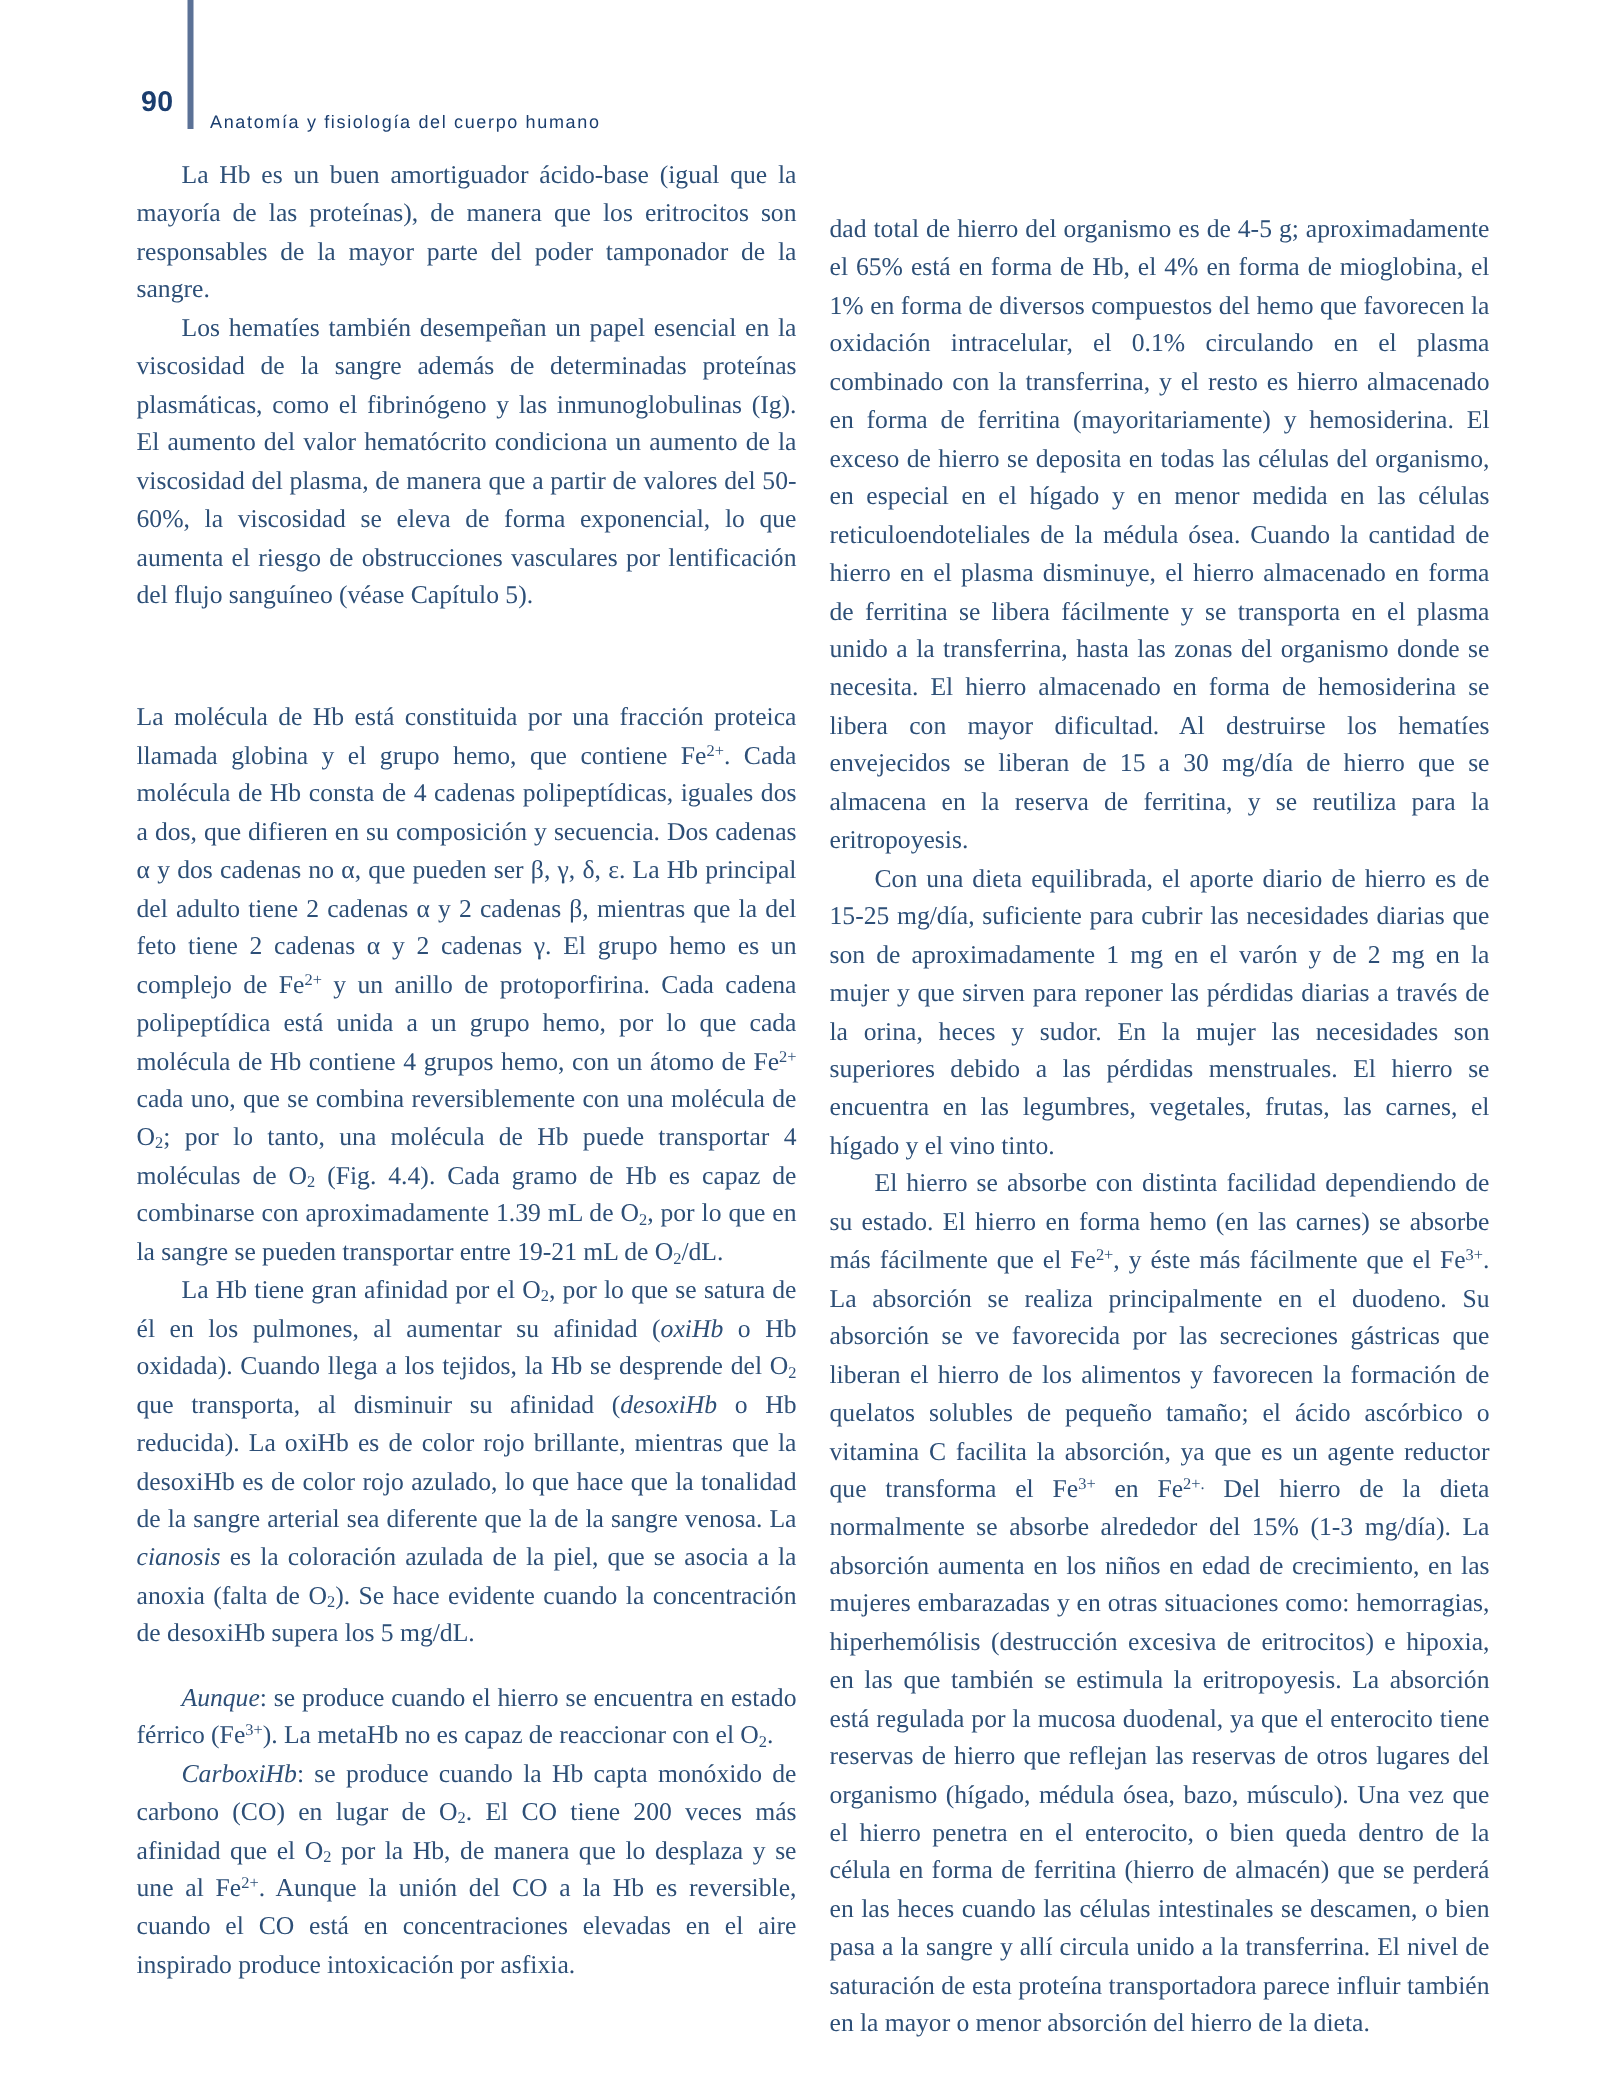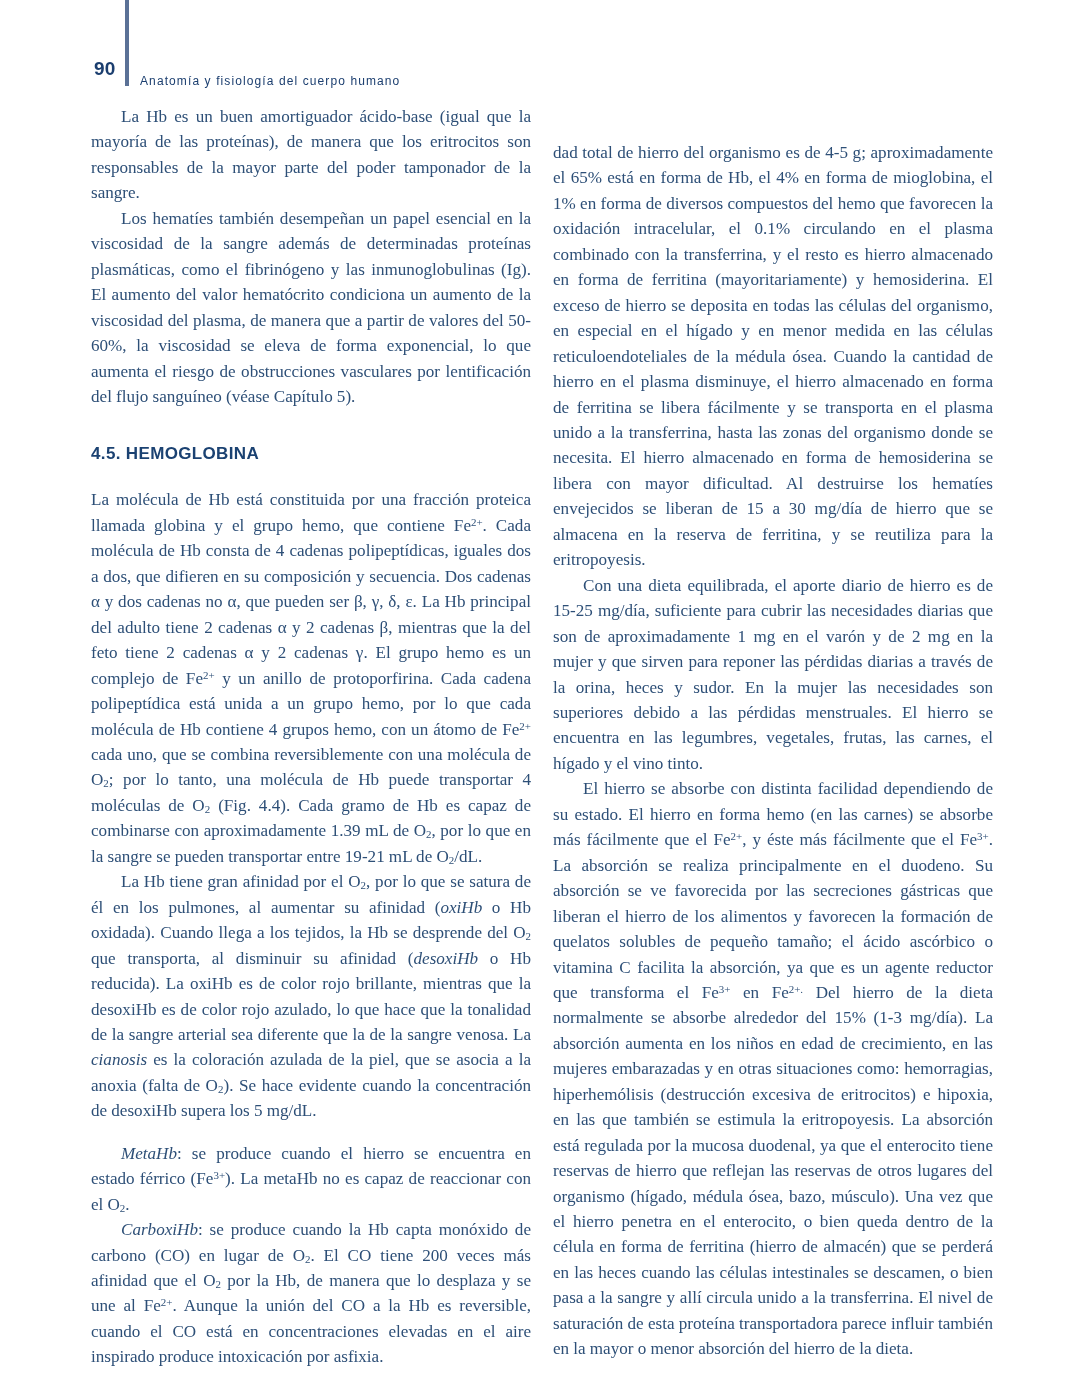--- a/index.html
+++ b/index.html
@@ -118,31 +118,30 @@
   </div>
 
   <div class="columns">
 
     <div class="col col-left">
 
       <p>La Hb es un buen amortiguador ácido-base (igual que la mayoría de las proteínas), de manera que los eritrocitos son responsables de la mayor parte del poder tamponador de la sangre.</p>
       <p>Los hematíes también desempeñan un papel esencial en la viscosidad de la sangre además de determinadas proteínas plasmáticas, como el fibrinógeno y las inmunoglobulinas (Ig). El aumento del valor hematócrito condiciona un aumento de la viscosidad del plasma, de manera que a partir de valores del 50-60%, la viscosidad se eleva de forma exponencial, lo que aumenta el riesgo de obstrucciones vasculares por lentificación del flujo sanguíneo (véase Capítulo 5).</p>
 
       <div class="sec-gap-before"></div>
-      <h2>4.5.  HEMOGLOBINA</h2>
       <div class="sec-gap-after"></div>
 
       <p class="noindent"><span>La molécula de Hb está constituida por una fracción proteica llamada globina y el grupo hemo, que contiene Fe</span><sup>2+</sup><span>. Cada molécula de Hb consta de 4 cadenas polipeptídicas, iguales dos a dos, que difieren en su composición y secuencia. Dos cadenas α y dos cadenas no α, que pueden ser β, γ, δ, ε. La Hb principal del adulto tiene 2 cadenas α y 2 cadenas β, mientras que la del feto tiene 2 cadenas α y 2 cadenas γ. El grupo hemo es un complejo de Fe</span><sup>2+</sup><span> y un anillo de protoporfirina. Cada cadena polipeptídica está unida a un grupo hemo, por lo que cada molécula de Hb contiene 4 grupos hemo, con un átomo de Fe</span><sup>2+</sup><span> cada uno, que se combina reversiblemente con una molécula de O</span><sub>2</sub><span>; por lo tanto, una molécula de Hb puede transportar 4 moléculas de O</span><sub>2</sub><span> (Fig. 4.4). Cada gramo de Hb es capaz de combinarse con aproximadamente 1.39 mL de O</span><sub>2</sub><span>, por lo que en la sangre se pueden transportar entre 19-21 mL de O</span><sub>2</sub><span>/dL.</span></p>
 
       <p><span>La Hb tiene gran afinidad por el O</span><sub>2</sub><span>, por lo que se satura de él en los pulmones, al aumentar su afinidad (</span><i>oxiHb</i><span> o Hb oxidada). Cuando llega a los tejidos, la Hb se desprende del O</span><sub>2</sub><span> que transporta, al disminuir su afinidad (</span><i>desoxiHb</i><span> o Hb reducida). La oxiHb es de color rojo brillante, mientras que la desoxiHb es de color rojo azulado, lo que hace que la tonalidad de la sangre arterial sea diferente que la de la sangre venosa. La </span><i>cianosis</i><span> es la coloración azulada de la piel, que se asocia a la anoxia (falta de O</span><sub>2</sub><span>). Se hace evidente cuando la concentración de desoxiHb supera los 5 mg/dL.</span></p>
 
 
       <div class="para-gap-small"></div>
 
-      <p class="defn"><i>MetaHb</i><span>: se produce cuando el hierro se encuentra en estado férrico (Fe</span><sup>3+</sup><span>). La metaHb no es capaz de reaccionar con el O</span><sub>2</sub><span>.</span></p>
+      <p class="defn"><i>Aunque</i><span>: se produce cuando el hierro se encuentra en estado férrico (Fe</span><sup>3+</sup><span>). La metaHb no es capaz de reaccionar con el O</span><sub>2</sub><span>.</span></p>
 
       <p class="defn"><i>CarboxiHb</i><span>: se produce cuando la Hb capta monóxido de carbono (CO) en lugar de O</span><sub>2</sub><span>. El CO tiene 200 veces más afinidad que el O</span><sub>2</sub><span> por la Hb, de manera que lo desplaza y se une al Fe</span><sup>2+</sup><span>. Aunque la unión del CO a la Hb es reversible, cuando el CO está en concentraciones elevadas en el aire inspirado produce intoxicación por asfixia.</span></p>
 
     </div>
 
     <div class="col col-right">
 
       <p class="noindent">dad total de hierro del organismo es de 4-5 g; aproximadamente el 65% está en forma de Hb, el 4% en forma de mioglobina, el 1% en forma de diversos compuestos del hemo que favorecen la oxidación intracelular, el 0.1% circulando en el plasma combinado con la transferrina, y el resto es hierro almacenado en forma de ferritina (mayoritariamente) y hemosiderina. El exceso de hierro se deposita en todas las células del organismo, en especial en el hígado y en menor medida en las células reticuloendoteliales de la médula ósea. Cuando la cantidad de hierro en el plasma disminuye, el hierro almacenado en forma de ferritina se libera fácilmente y se transporta en el plasma unido a la transferrina, hasta las zonas del organismo donde se necesita. El hierro almacenado en forma de hemosiderina se libera con mayor dificultad. Al destruirse los hematíes envejecidos se liberan de 15 a 30 mg/día de hierro que se almacena en la reserva de ferritina, y se reutiliza para la eritropoyesis.</p>
       <p>Con una dieta equilibrada, el aporte diario de hierro es de 15-25 mg/día, suficiente para cubrir las necesidades diarias que son de aproximadamente 1 mg en el varón y de 2 mg en la mujer y que sirven para reponer las pérdidas diarias a través de la orina, heces y sudor. En la mujer las necesidades son superiores debido a las pérdidas menstruales. El hierro se encuentra en las legumbres, vegetales, frutas, las carnes, el hígado y el vino tinto.</p>
 

